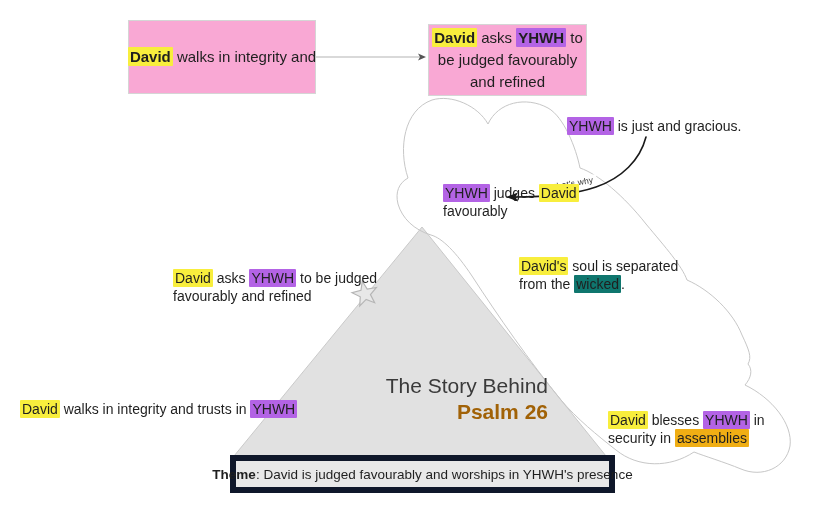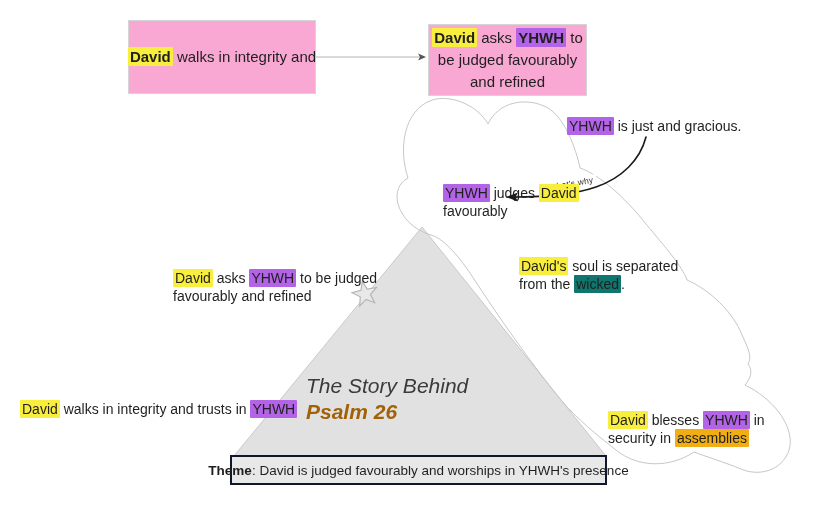--- a/index.html
+++ b/index.html
@@ -16,26 +16,26 @@
     font-size:15px;line-height:22px;text-align:left;
   }
   .annotation{position:absolute;font-size:14px;line-height:17.5px;}
   .line{white-space:nowrap;}
   .hl{padding:1px 2px;border-radius:1px;}
   .hl-yellow{background:#f8ee3d;}
   .hl-purple{background:#b363e5;}
   .hl-gray{background:#0f766e;}
   .hl-orange{background:#f0ae14;}
   .bold{font-weight:700;}
-  .mountain-title{position:absolute;left:306px;top:373px;width:260px;text-align:left;font-style:italic;}
+  .mountain-title{position:absolute;left:288px;top:373px;width:260px;text-align:right;}
   .mt1{font-size:21px;line-height:26px;color:#3a3a3a;}
   .mt2{font-size:21px;line-height:26px;font-weight:700;color:#a16207;}
   .theme-box{
     position:absolute;left:230px;top:455px;width:373px;height:26px;
-    background:#e8e8e8;border:2px solid #0f172a;
+    background:#e8e8e8;border:6px solid #0f172a;
     display:flex;align-items:center;justify-content:center;
     font-size:13.5px;
   }
   .arrow-label{
     position:absolute;left:551px;top:178px;transform:rotate(-10deg);
     font-size:8.5px;color:#333;background:#ffffff;padding:0 3px;letter-spacing:.2px;
   }
 </style>
 </head>
 <body>

